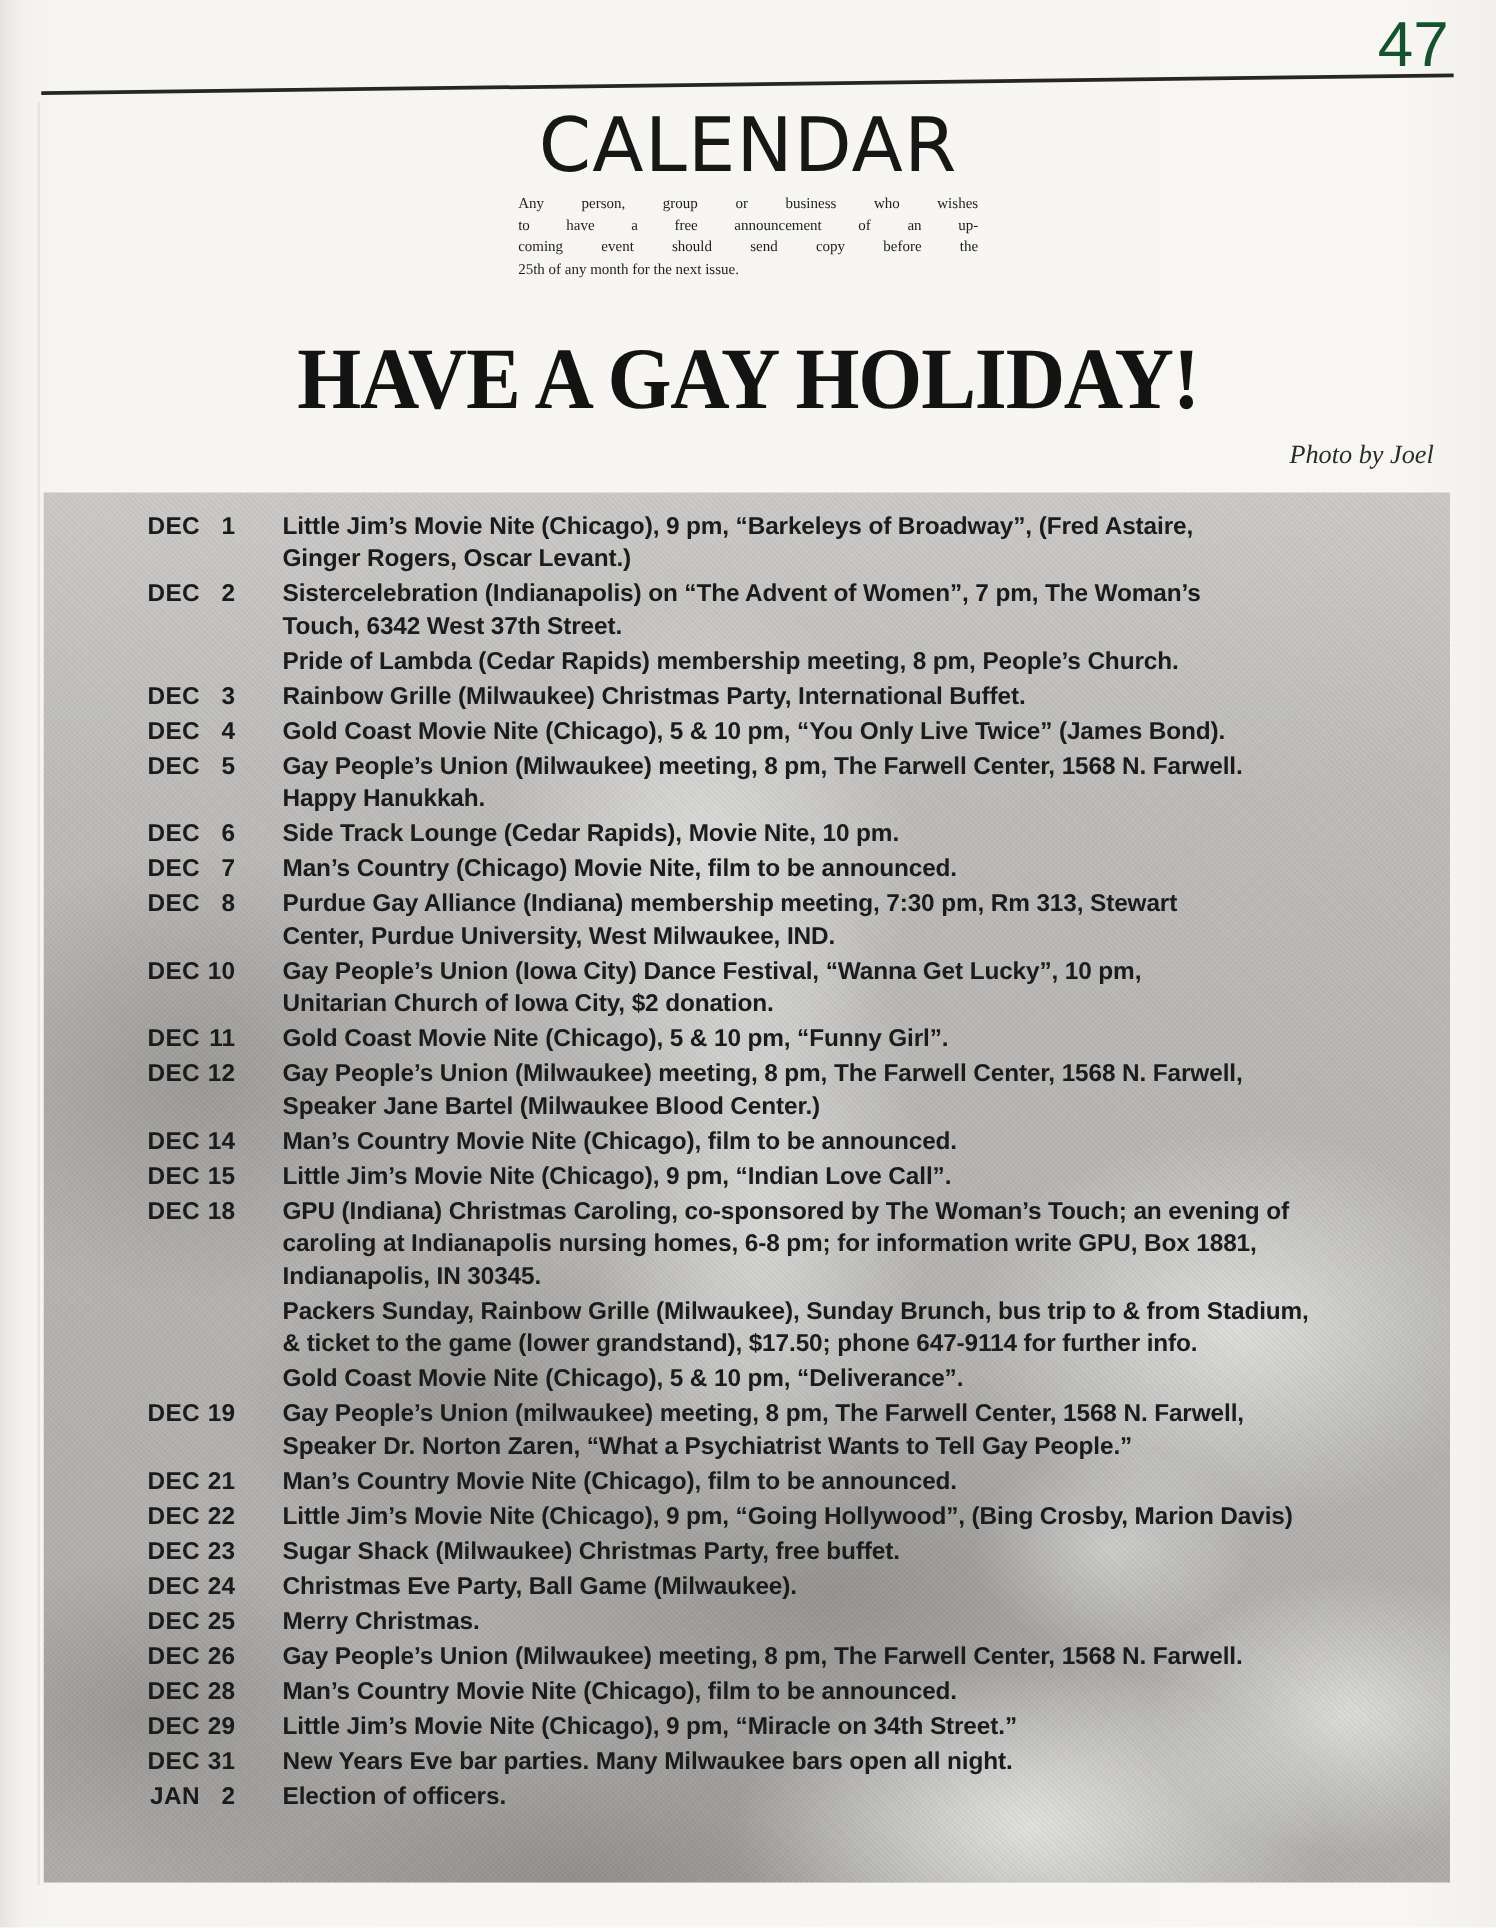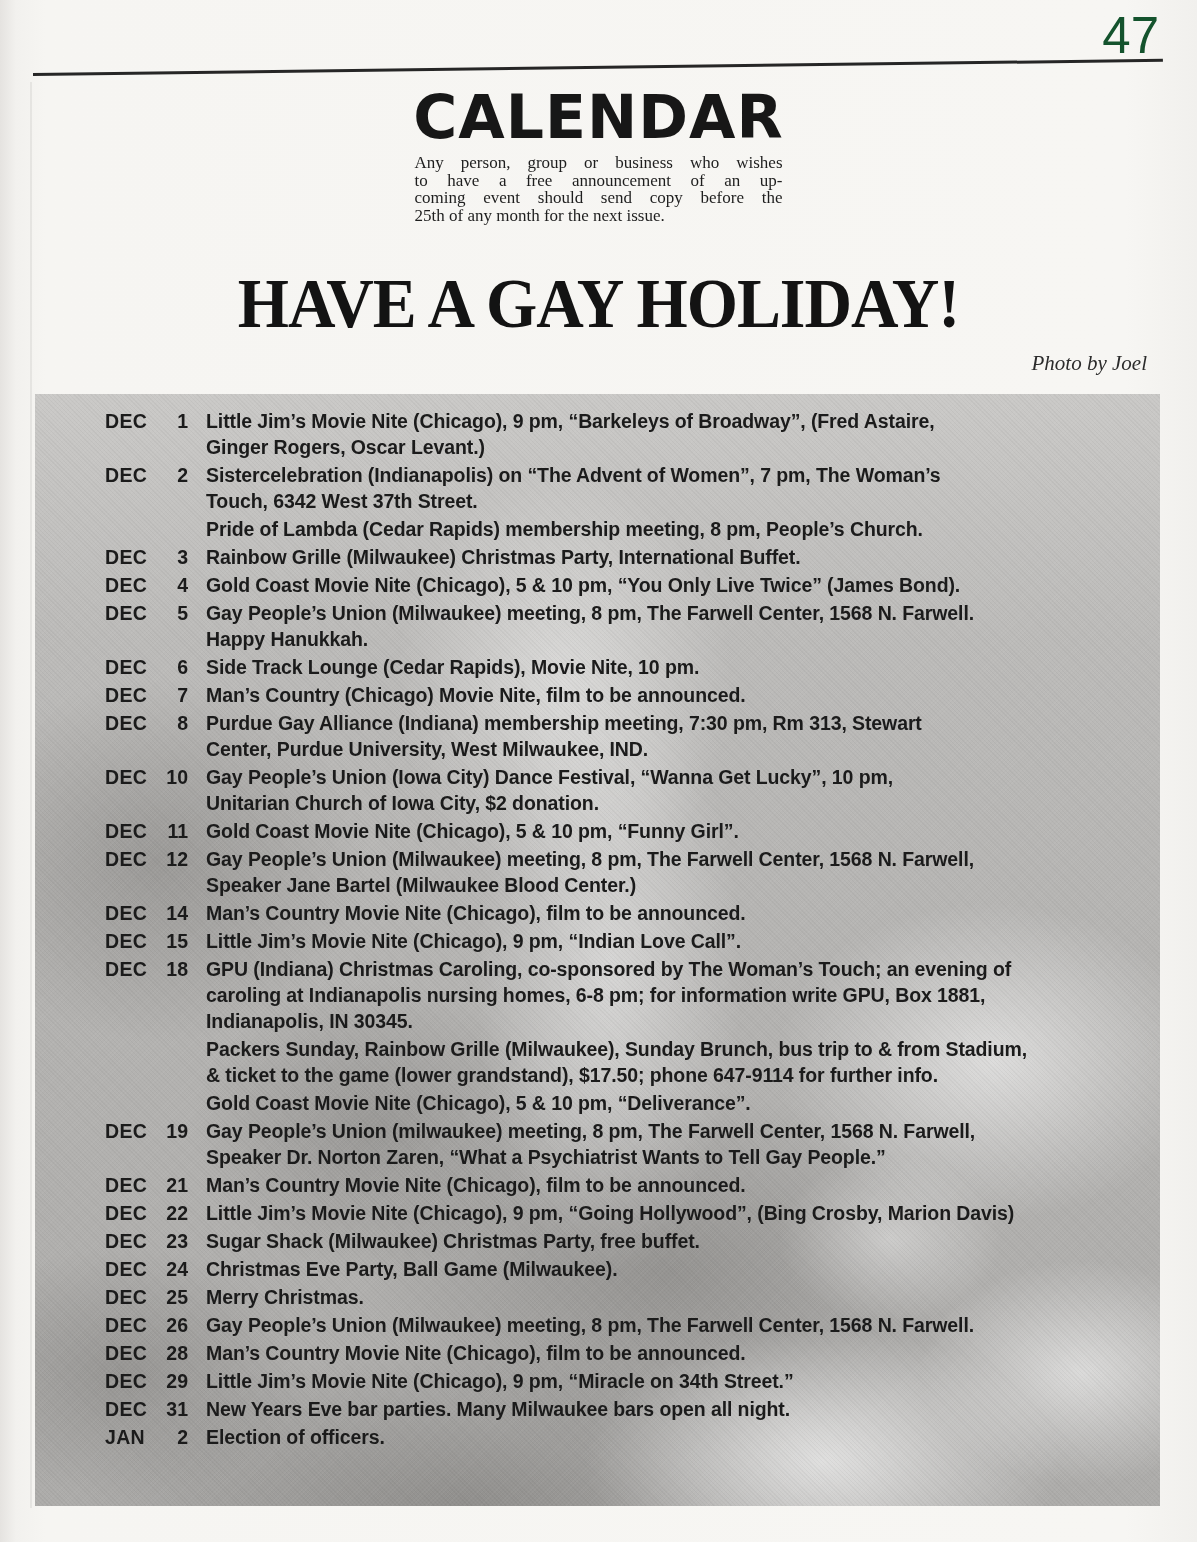--- a/index.html
+++ b/index.html
@@ -14,26 +14,26 @@
   }
   .top-rule{
     position:absolute;top:73px;left:33px;width:1130px;height:3px;background:#262626;
     transform:rotate(-0.72deg);transform-origin:left center;
   }
   .scan-edge-line{
     position:absolute;left:30px;top:82px;bottom:34px;width:2px;background:rgba(0,0,0,0.06);
   }
   .masthead{position:absolute;top:86px;left:0;width:100%;text-align:center;}
   .masthead-title{
-    font-family:"DejaVu Sans",sans-serif;font-weight:bold;font-size:60px;line-height:62px;
+    font-family:"DejaVu Sans",sans-serif;font-weight:normal;font-size:60px;line-height:62px;
     color:#171717;letter-spacing:1px;
   }
   .masthead-blurb{
     width:368px;margin:6px auto 0 auto;text-align:left;
-    font-family:"Liberation Serif",serif;font-size:17px;line-height:17.5px;color:#1e1e1e;
+    font-family:"Liberation Serif",serif;font-size:12px;line-height:17.5px;color:#1e1e1e;
   }
   .blurb-line{display:block;text-align:justify;}
   .blurb-line:not(:last-child){text-align-last:justify;}
   .headline{
     position:absolute;top:264px;left:0;width:1197px;text-align:center;
     font-family:"Liberation Serif",serif;font-weight:bold;font-size:70px;color:#131313;
     letter-spacing:-1px;transform:scaleX(0.94);
   }
   .photo-credit{
     position:absolute;top:351px;right:50px;
@@ -60,29 +60,29 @@
     background-image:
       repeating-linear-gradient(45deg, rgba(0,0,0,0.035) 0 1px, transparent 1px 3px),
       repeating-linear-gradient(-45deg, rgba(255,255,255,0.04) 0 1px, transparent 1px 3px);
   }
   .entries{
     position:absolute;left:35px;top:398px;width:1125px;box-sizing:border-box;
     padding:10px 0 0 70px;z-index:2;
   }
   .entry{display:flex;align-items:flex-start;margin-bottom:2px;color:#1b1b1b;}
   .entry .month{
-    flex:none;width:55px;font-weight:bold;font-size:19.5px;line-height:26px;letter-spacing:0.3px;
+    flex:none;width:55px;font-weight:bold;font-size:19.5px;line-height:26px;letter-spacing:0.3px;text-align:right;
   }
   .entry .day{
     flex:none;width:28px;text-align:right;font-weight:bold;font-size:19.5px;line-height:26px;
   }
   .entry .etext{margin-left:18px;min-width:0;}
   .eline{
     display:block;font-weight:bold;font-size:19.5px;line-height:26px;
-    letter-spacing:-0.1px;white-space:nowrap;
+    letter-spacing:-0.1px;white-space:nowrap;margin-left:20px;
   }
 </style>
 </head>
 <body>
 
 <div class="page">
   <div class="page-number">47</div>
   <div class="top-rule"></div>
   <div class="scan-edge-line"></div>
 

